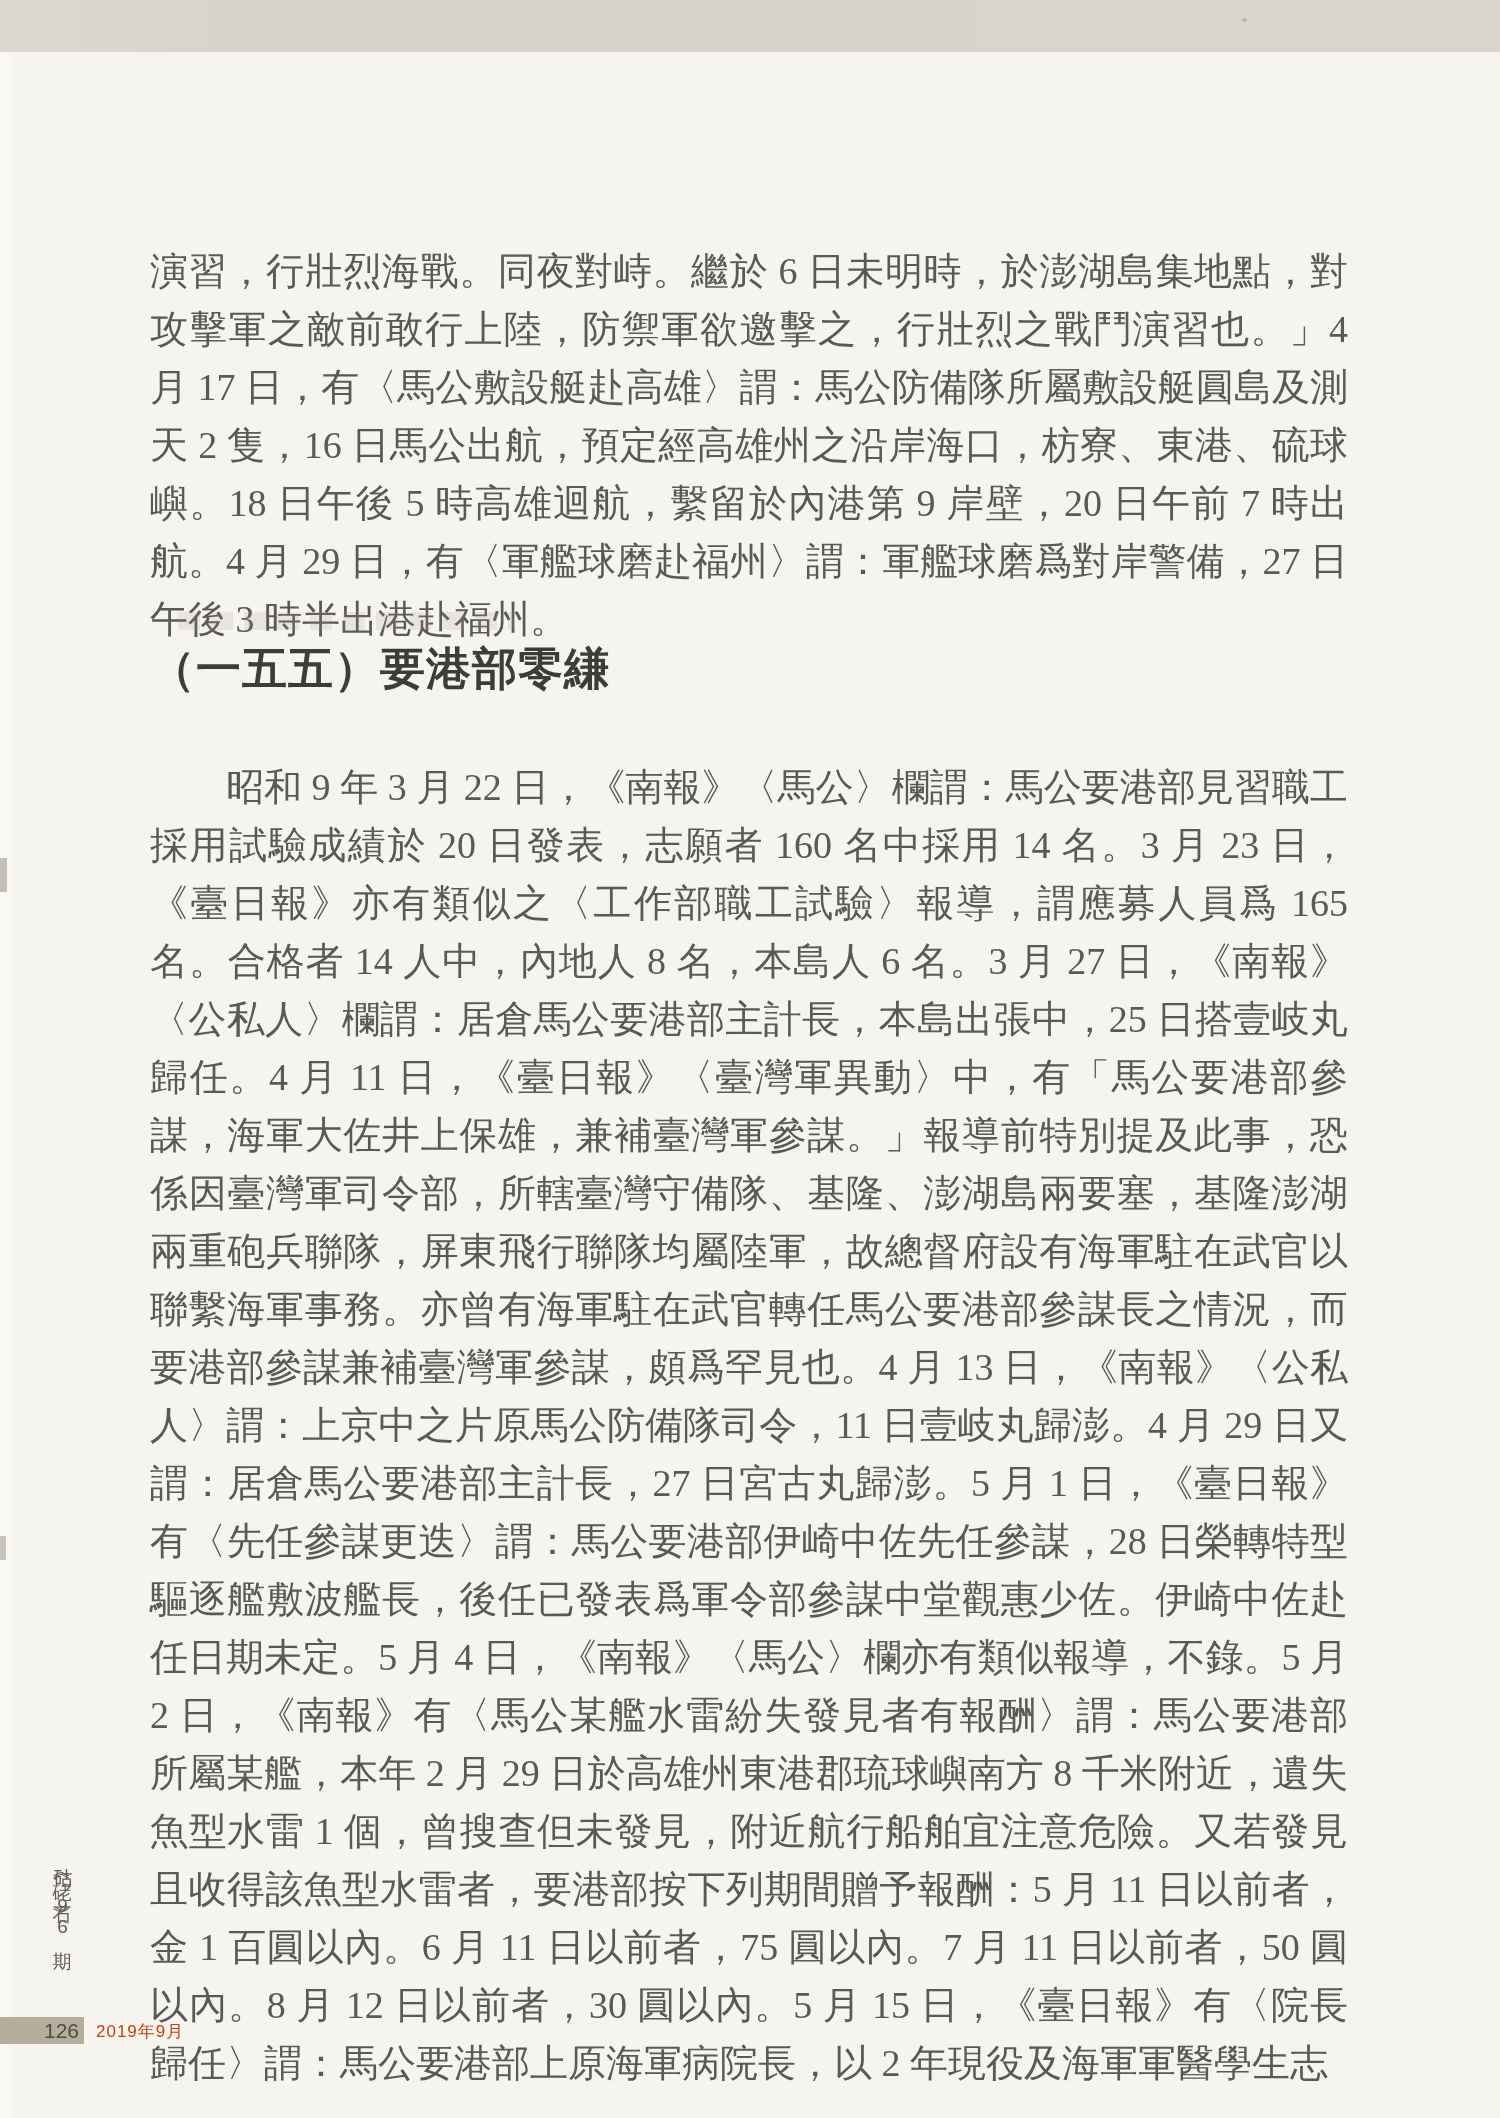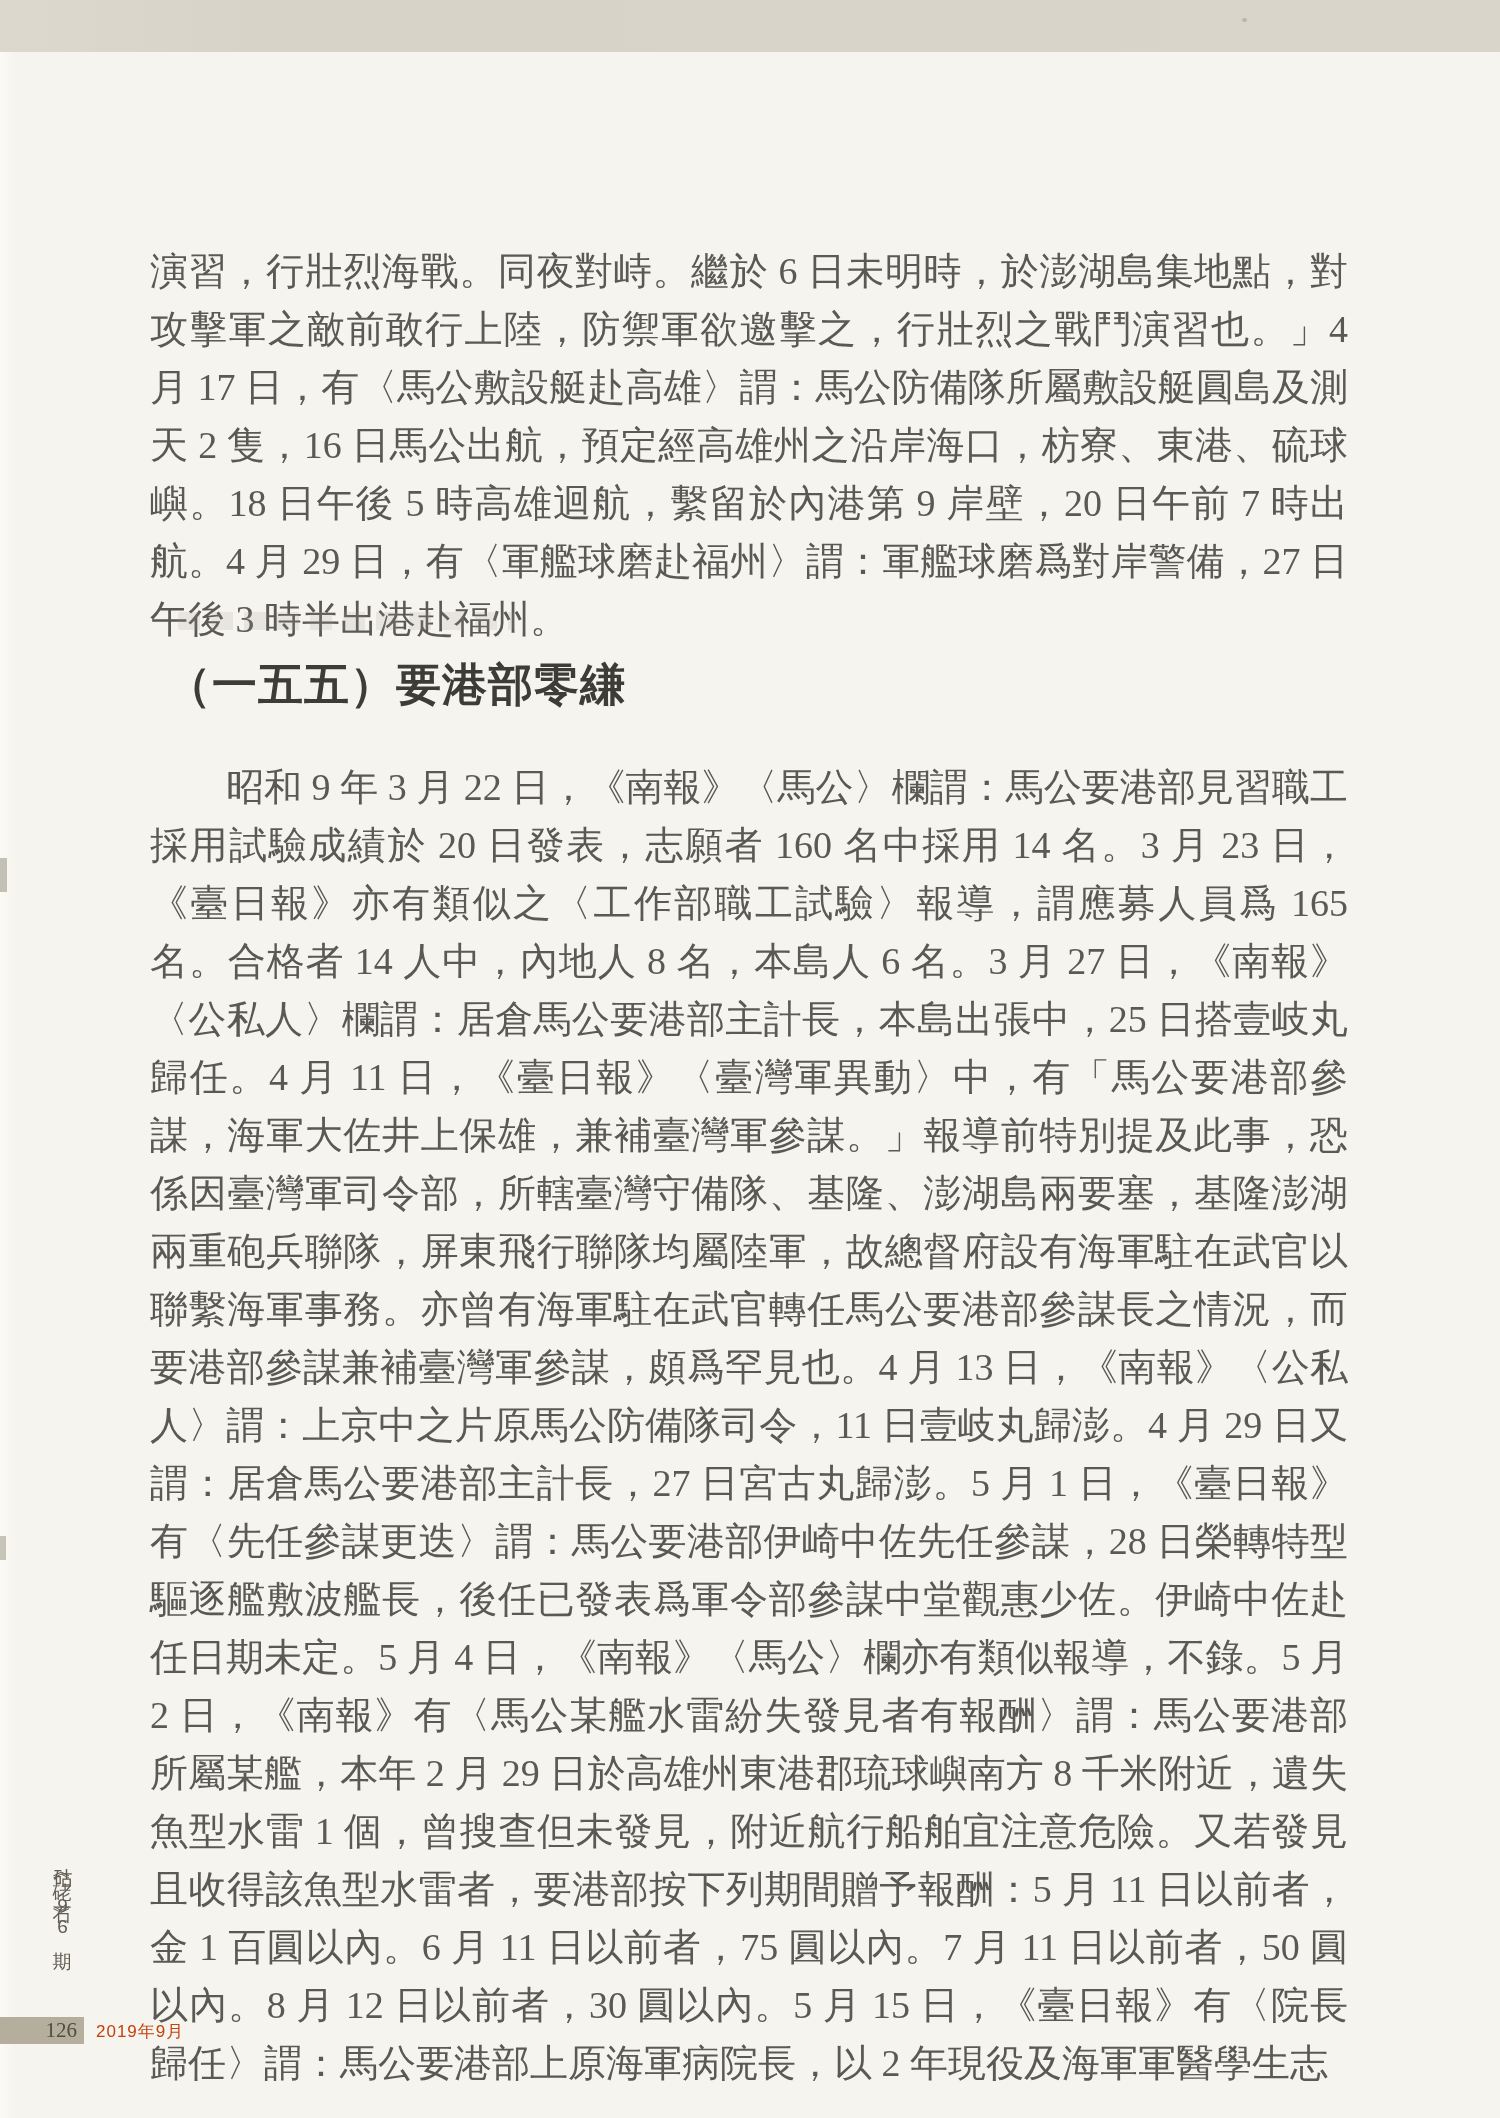--- a/index.html
+++ b/index.html
@@ -26,21 +26,21 @@
   .para {
     position:absolute; left:150px; width:1198px;
     font-size:38px; line-height:58px;
     color:#5b5953;
     text-align:justify;
     text-justify:inter-character;
   }
   #para-continuation { top:242px; }
   #para-section { top:758px; text-indent:2em; }
   .heading {
-    position:absolute; left:150px; top:640px; margin:16px;
+    position:absolute; left:150px; top:640px; margin:0;
     font-family:"Liberation Sans","DejaVu Sans",sans-serif;
     font-size:45px; line-height:58px; font-weight:700;
     color:#3e3c36; letter-spacing:1px;
   }
   
   .ghost-band {
     position:absolute; left:178px; top:612px;
     width:336px; height:18px;
     background:repeating-linear-gradient(90deg,
       rgba(152,150,138,0.16) 0 22px, rgba(152,150,138,0) 22px 33px);
@@ -57,21 +57,21 @@
     font-size:19px; line-height:24px;
     color:#615d54; letter-spacing:2px;
     height:160px;
   }
   .vertical-title .upright { text-orientation:upright; letter-spacing:0; }
   .page-badge {
     position:absolute; left:0; top:2017px;
     width:84px; height:27px;
     background:#b5ae9c;
     color:#4f4c44;
-    font-family:Liberation Serif, serif;
+    font-family:Liberation Sans, sans-serif;
     font-size:21px; line-height:27px;
     text-align:right;
     padding-right:7px;
     box-sizing:border-box;
     padding-left:44px;
   }
   .pub-date {
     position:absolute; left:96px; top:2021px;
     font-family:"Liberation Sans","DejaVu Sans",sans-serif;
     font-size:17px; line-height:22px;

